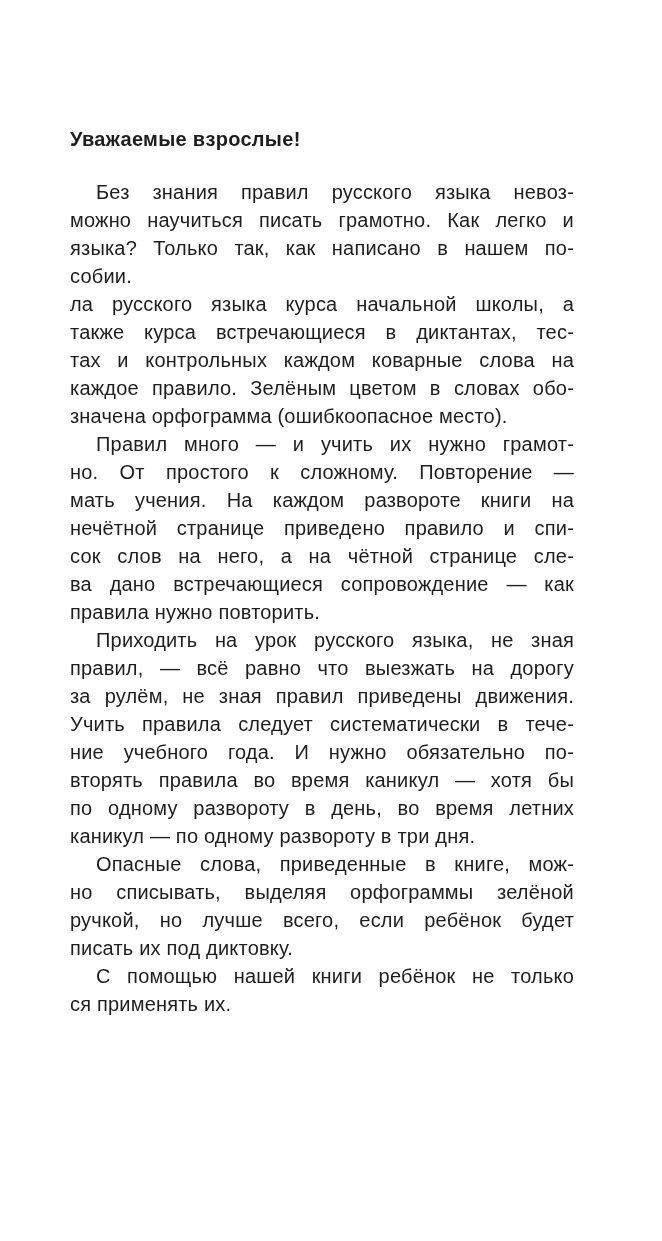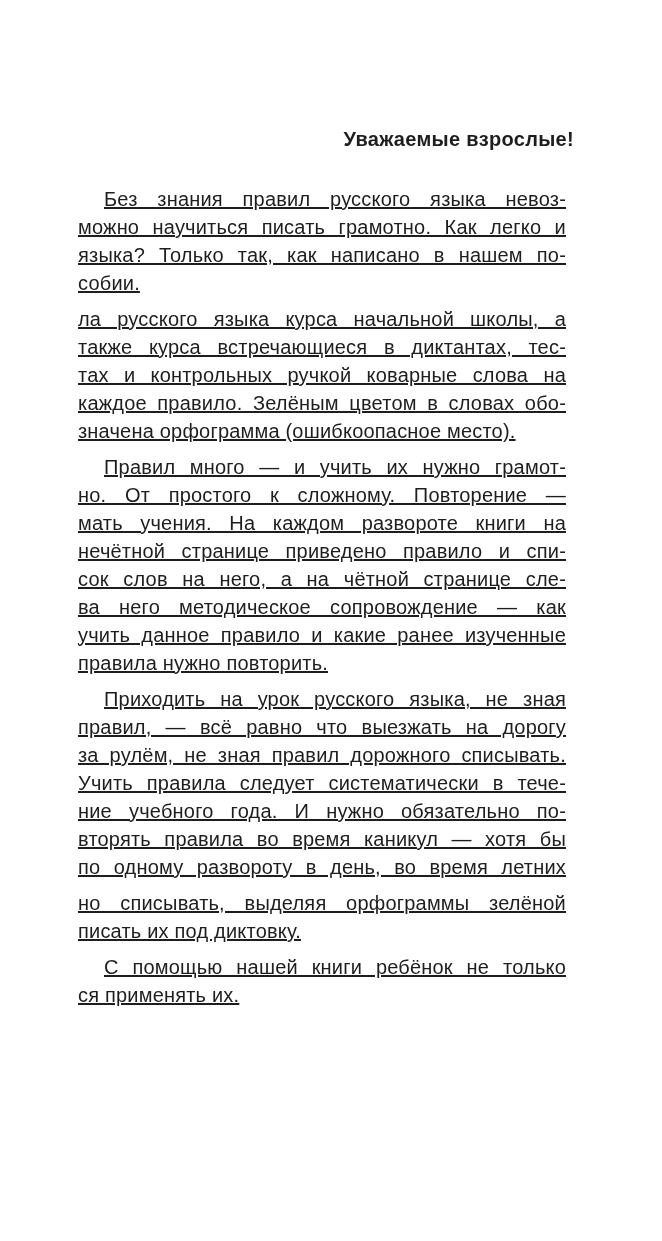--- a/index.html
+++ b/index.html
@@ -18,27 +18,26 @@
     width: 662px;
     height: 1241px;
     padding: 124px 88px 0 70px;
     background: #ffffff;
     color: #1e1e1e;
   }
   .title {
     font-size: 20px;
     font-weight: bold;
     line-height: 30px;
-    text-align: right;
+    text-align: left;
     letter-spacing: 0.3px;
-    margin: 0 0 31px 0;
+    margin: 0 0 24px 0;
   }
   .paragraph {
-    margin: 8px;
-    text-decoration: underline;
+    margin: 0;
   }
   .line {
     font-size: 20px;
     line-height: 28px;
     letter-spacing: 0.2px;
     text-align: justify;
     text-align-last: justify;
   }
   .line--first {
     padding-left: 26px;
@@ -55,45 +54,47 @@
   <div>
       <div class="paragraph">
         <div class="line line--first">Без знания правил русского языка невоз-</div>
         <div class="line">можно научиться писать грамотно. Как легко и</div>
         <div class="line">языка? Только так, как написано в нашем по-</div>
         <div class="line line--last">собии.</div>
       </div>
       <div class="paragraph">
         <div class="line">ла русского языка курса начальной школы, а</div>
         <div class="line">также курса встречающиеся в диктантах, тес-</div>
-        <div class="line">тах и контрольных ручкой коварные слова на</div>
+        <div class="line">тах и контрольных каждом коварные слова на</div>
         <div class="line">каждое правило. Зелёным цветом в словах обо-</div>
         <div class="line line--last">значена орфограмма (ошибкоопасное место).</div>
       </div>
       <div class="paragraph">
         <div class="line line--first">Правил много — и учить их нужно грамот-</div>
         <div class="line">но. От простого к сложному. Повторение —</div>
         <div class="line">мать учения. На каждом развороте книги на</div>
         <div class="line">нечётной странице приведено правило и спи-</div>
         <div class="line">сок слов на него, а на чётной странице сле-</div>
-        <div class="line">ва него методическое сопровождение — как</div>
-        <div class="line">учить данное правило и какие ранее изученные</div>
+        <div class="line">ва дано встречающиеся сопровождение — как</div>
         <div class="line line--last">правила нужно повторить.</div>
       </div>
       <div class="paragraph">
         <div class="line line--first">Приходить на урок русского языка, не зная</div>
         <div class="line">правил, — всё равно что выезжать на дорогу</div>
-        <div class="line">за рулём, не зная правил дорожного списывать.</div>
+        <div class="line">за рулём, не зная правил приведены движения.</div>
         <div class="line">Учить правила следует систематически в тече-</div>
         <div class="line">ние учебного года. И нужно обязательно по-</div>
         <div class="line">вторять правила во время каникул — хотя бы</div>
         <div class="line">по одному развороту в день, во время летних</div>
+        <div class="line line--last">каникул — по одному развороту в три дня.</div>
       </div>
       <div class="paragraph">
+        <div class="line line--first">Опасные слова, приведенные в книге, мож-</div>
         <div class="line">но списывать, выделяя орфограммы зелёной</div>
+        <div class="line">ручкой, но лучше всего, если ребёнок будет</div>
         <div class="line line--last">писать их под диктовку.</div>
       </div>
       <div class="paragraph">
         <div class="line line--first">С помощью нашей книги ребёнок не только</div>
         <div class="line line--last">ся применять их.</div>
       </div>
     </div>
 </div>
 
 </body></html>

